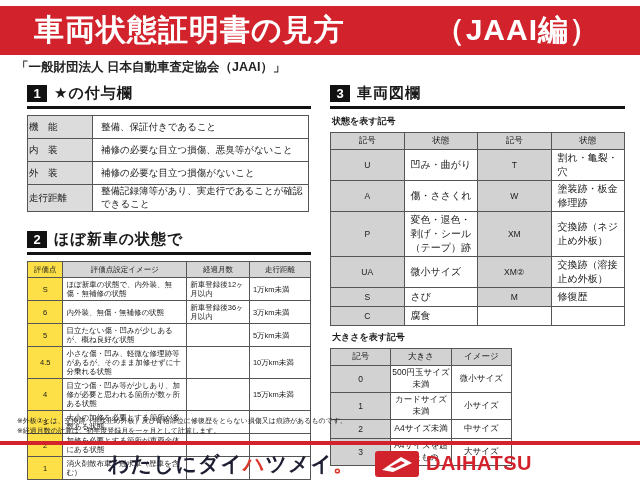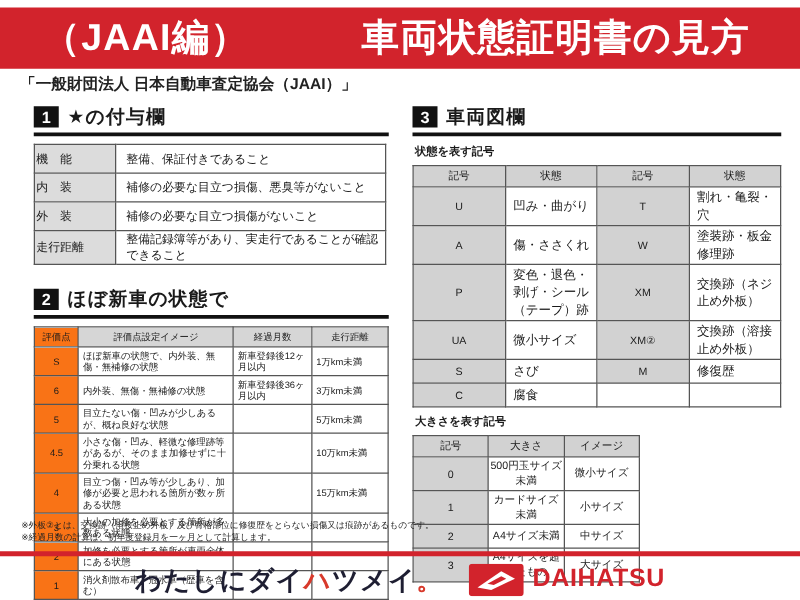--- a/index.html
+++ b/index.html
@@ -22,21 +22,21 @@
 
   table{border-collapse:collapse;table-layout:fixed;}
   td,th{border:1px solid #555;font-weight:normal;overflow:hidden;}
 
   .t1{width:282px;margin-bottom:18px;}
   .t1 th{width:62px;background:#dcdcdc;font-size:9.5px;text-align:left;height:20px;}
   .t1 td{font-size:9.5px;padding:0 0 0 8px;}
 
   .t2 th{background:#d6d6d6;font-size:7.5px;text-align:center;height:13px;padding:1px 2px;}
   .t2 td{font-size:7.5px;line-height:9px;padding:2px 3px;}
-  .t2 .score{background:#f97316;text-align:center;width:30px;}
+  .t2 .score{background:#fde047;text-align:center;width:30px;}
   .t2 .desc{width:126px;}
   .t2 .months{width:60px;}
   .t2 .dist{width:58px;}
 
   .subtitle{font-size:9px;font-weight:bold;margin:5px 0 4px 2px;}
   .t3{width:295px;}
   .t3 th{background:#d2d2d2;font-size:8.5px;text-align:center;height:14px;}
   .t3 .sym{background:#d2d2d2;text-align:center;width:35px;font-size:8.5px;height:16px;}
   .t3 .st{font-size:10px;padding-left:6px;width:111px;font-family:Liberation Mono, monospace;}
 
@@ -50,22 +50,22 @@
   .footer{position:absolute;left:0;top:447px;width:640px;height:33px;
           display:flex;align-items:center;justify-content:center;gap:20px;}
   .slogan{font-size:21px;font-weight:bold;letter-spacing:1px;white-space:nowrap;}
   .logo{display:flex;align-items:center;gap:7px;}
   .brand{color:#d2232c;font-weight:bold;font-size:20px;letter-spacing:0.5px;}
 </style>
 </head>
 <body>
 
 <div class="banner">
+  <span>車両状態証明書の見方</span>
   <span>（JAAI編）</span>
-  <span>車両状態証明書の見方</span>
 </div>
 <div class="org">「一般財団法人 日本自動車査定協会（JAAI）」</div>
 
 <div class="col-left">
 
   <div class="sec-head">
     <span class="sec-num">1</span>
     <span class="sec-title">★の付与欄</span>
   </div>
   <table class="t1">

